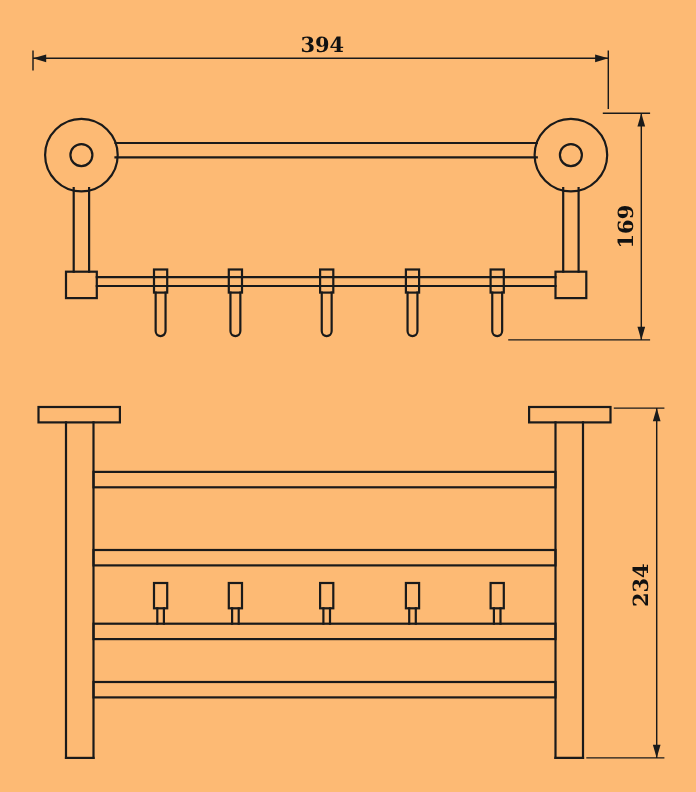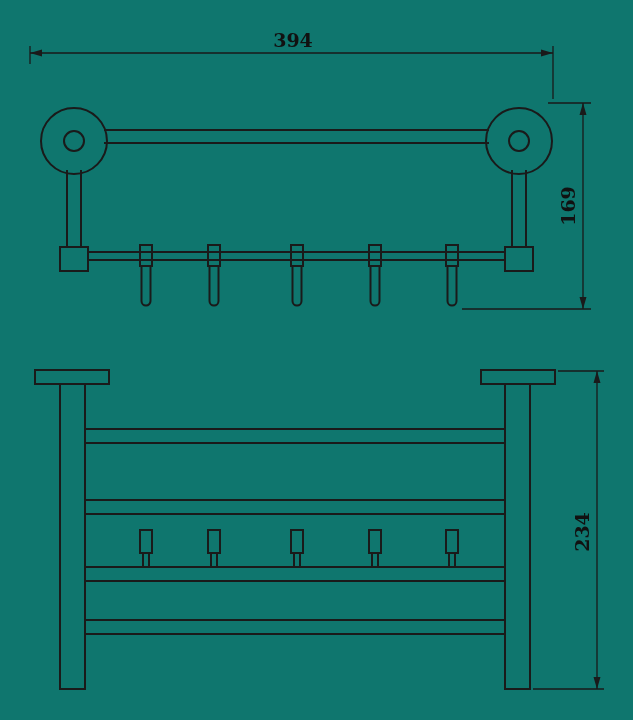--- a/index.html
+++ b/index.html
@@ -4,21 +4,21 @@
 <style>
   html, body {
     margin: 0;
     padding: 0;
     background: #ffffff;
     font-family: "DejaVu Serif", serif;
   }
   .page {
     width: 633px;
     height: 720px;
-    background: #0f766e;
+    background: #fdba74;
     position: relative;
     overflow: hidden;
   }
   svg { display: block; }
   
   .p {
     fill: none;
     stroke: #1a1a1a;
     stroke-width: 2;
     stroke-linecap: square;

